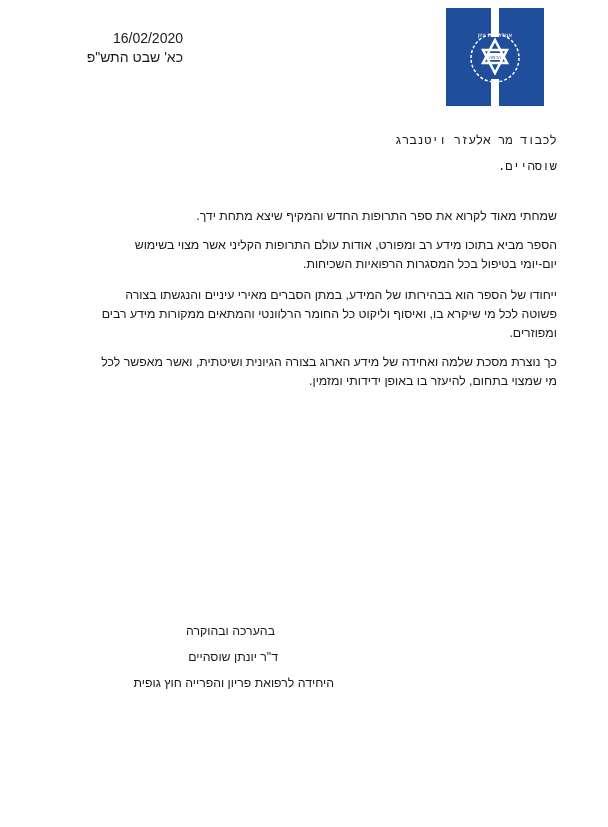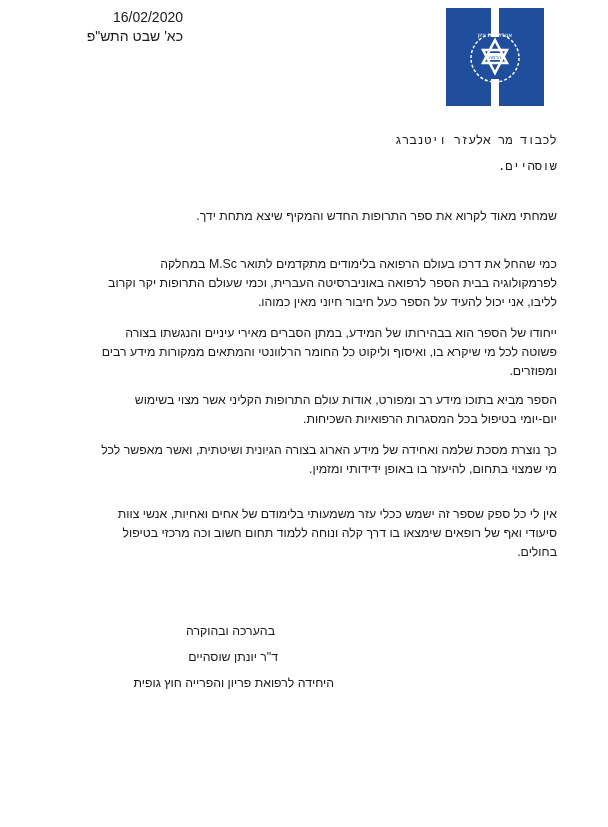--- a/index.html
+++ b/index.html
@@ -18,21 +18,21 @@
     .logo {
       position: absolute;
       left: 445px;
       top: 7px;
       width: 100px;
       height: 100px;
     }
     .date-block {
       position: absolute;
       left: 60px;
-      top: 8px;
+      top: 29px;
       width: 123px;
       text-align: right;
       font-family: "Liberation Sans", sans-serif;
       font-size: 14px;
       line-height: 19px;
     }
     .date-block .greg { text-align: right; }
     .date-block .heb { direction: rtl; text-align: right; }
 
     .letter {
@@ -104,25 +104,23 @@
 
 <div class="date-block">
   <div class="greg">16/02/2020</div>
   <div class="heb">כא' שבט התש"פ</div>
 </div>
 
 <div class="letter recipient">לכבוד מר אלעזר ויטנברג</div>
 <div class="letter salutation">שוסהיים.</div>
 
 <div class="body-text">
-  <p style="margin-bottom:29px;">שמחתי מאוד לקרוא את ספר התרופות החדש והמקיף שיצא מתחת ידך.</p>
-  <p style="margin-bottom:12px;">כמי שהחל את דרכו בעולם הרפואה בלימודים מתקדמים לתואר M.Sc במחלקה לפרמקולוגיה בבית הספר לרפואה באוניברסיטה העברית, וכמי שעולם התרופות יקר וקרוב לליבו, אני יכול להעיד על הספר כעל חיבור חיוני מאין כמוהו.</p>
+  <p style="margin-bottom:10px;">שמחתי מאוד לקרוא את ספר התרופות החדש והמקיף שיצא מתחת ידך.</p>
+  <p style="margin-bottom:12px;">הספר מביא בתוכו מידע רב ומפורט, אודות עולם התרופות הקליני אשר מצוי בשימוש יום-יומי בטיפול בכל המסגרות הרפואיות השכיחות.</p>
   <p style="margin-bottom:10px;">ייחודו של הספר הוא בבהירותו של המידע, במתן הסברים מאירי עיניים והנגשתו בצורה פשוטה לכל מי שיקרא בו, ואיסוף וליקוט כל החומר הרלוונטי והמתאים ממקורות מידע רבים ומפוזרים.</p>
-  <p style="margin-bottom:12px;">הספר מביא בתוכו מידע רב ומפורט, אודות עולם התרופות הקליני אשר מצוי בשימוש יום-יומי בטיפול בכל המסגרות הרפואיות השכיחות.</p>
   <p style="margin-bottom:26px;">כך נוצרת מסכת שלמה ואחידה של מידע הארוג בצורה הגיונית ושיטתית, ואשר מאפשר לכל מי שמצוי בתחום, להיעזר בו באופן ידידותי ומזמין.</p>
-  <p style="margin-bottom:10px;">אין לי כל ספק שספר זה ישמש ככלי עזר משמעותי בלימודם של אחים ואחיות, אנשי צוות סיעודי ואף של רופאים שימצאו בו דרך קלה ונוחה ללמוד תחום חשוב וכה מרכזי בטיפול בחולים.</p>
 </div>
 
 <div class="signature">
   <div class="sig-1">בהערכה ובהוקרה</div>
   <div class="sig-2">ד"ר יונתן שוסהיים</div>
   <div class="sig-3">היחידה לרפואת פריון והפרייה חוץ גופית</div>
 </div>
 
 </body></html>

